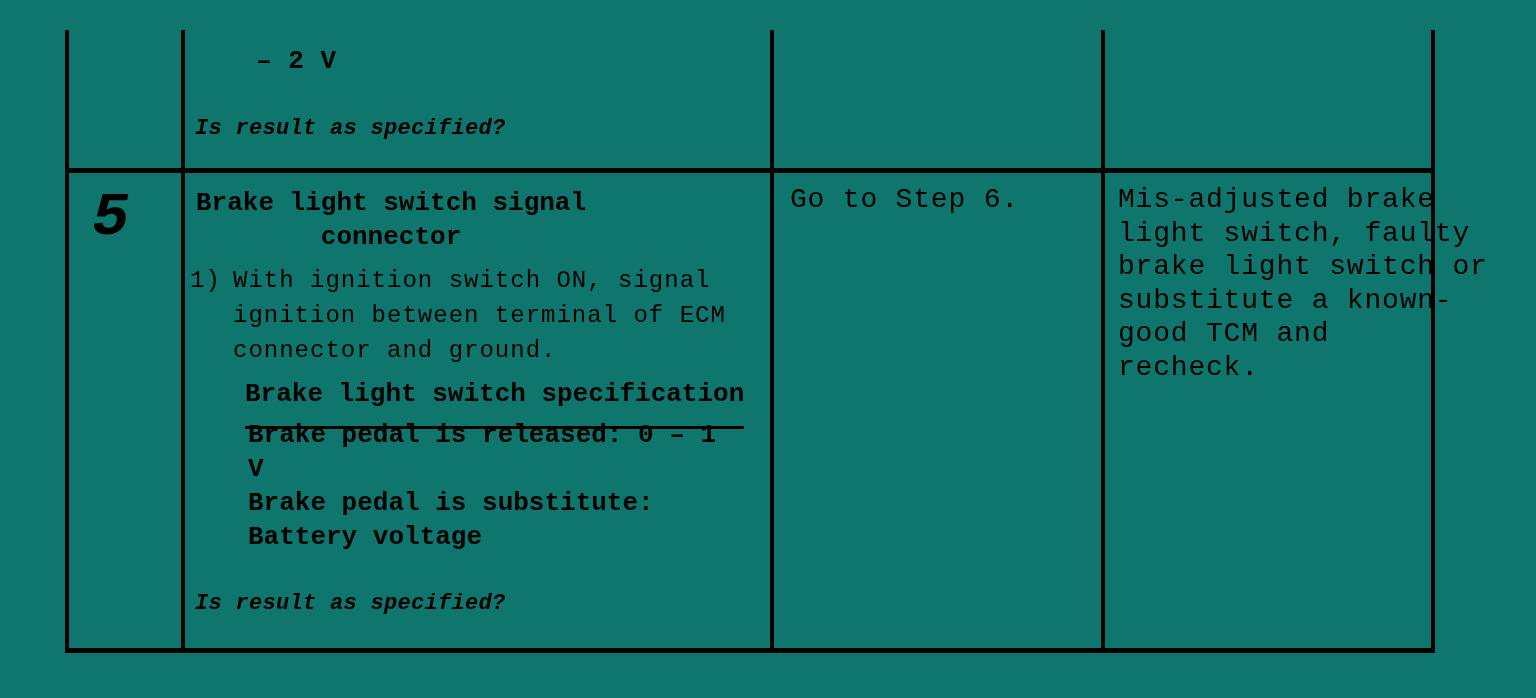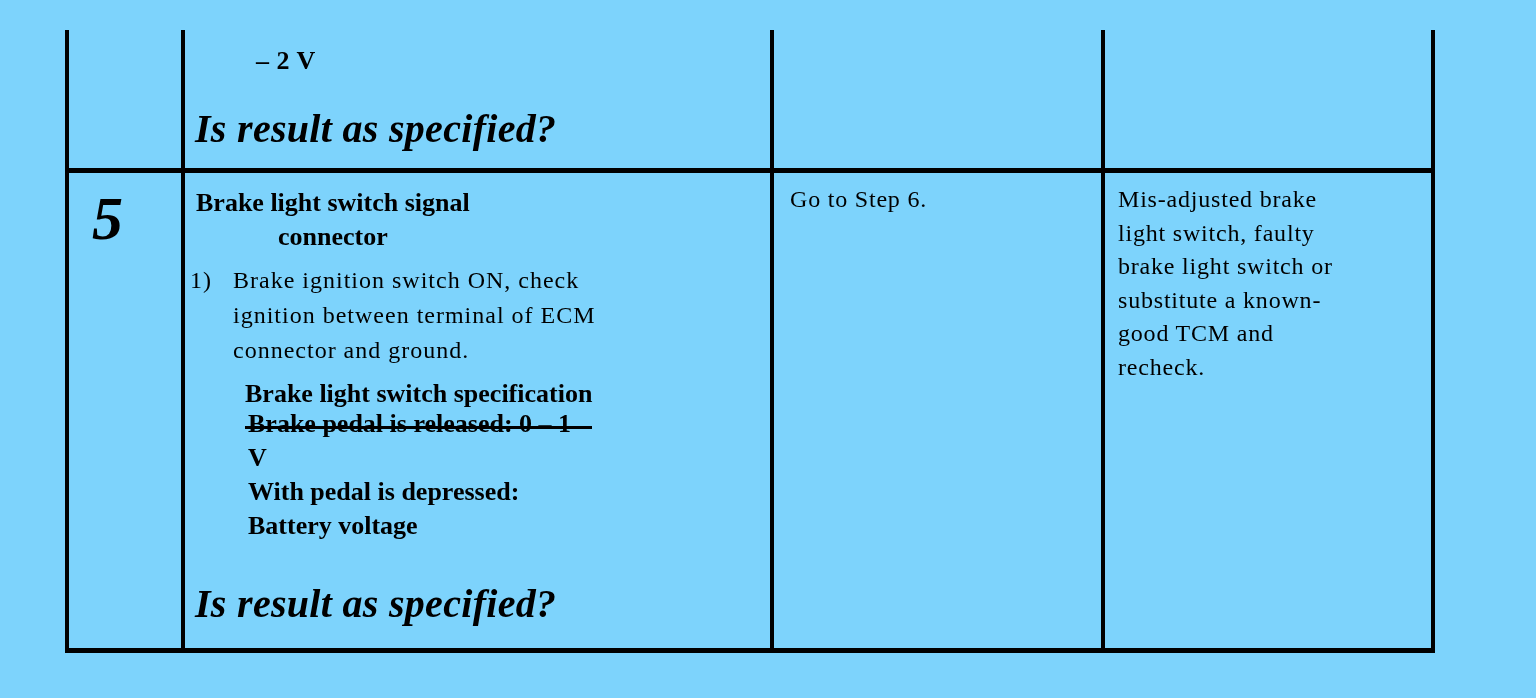--- a/index.html
+++ b/index.html
@@ -4,23 +4,23 @@
 <style>
   html, body {
     margin: 0;
     padding: 0;
     background: #ffffff;
   }
   #canvas {
     position: relative;
     width: 1536px;
     height: 698px;
-    background: #7dd3fc;
+    background: #0f766e;
     overflow: hidden;
-    font-family: Liberation Serif, serif;
+    font-family: Liberation Mono, monospace;
     color: #000000;
   }
   
   .vline {
     position: absolute;
     top: 30px;
     height: 623px;
     width: 4px;
     background: #000000;
   }
@@ -34,21 +34,21 @@
   
   .txt { position: absolute; }
   .line { white-space: nowrap; }
 
   .spec-cont {
     left: 256px; top: 44px;
     font-size: 26px; font-weight: bold;
     line-height: 34px; letter-spacing: 0.5px;
   }
   .question {
-    font-size: 40px; font-weight: bold; font-style: italic;
+    font-size: 22px; font-weight: bold; font-style: italic;
     line-height: 36px; letter-spacing: 0.3px;
     white-space: nowrap;
   }
   .q-row1 { left: 195px; top: 111px; }
   .q-row2 { left: 195px; top: 586px; }
 
   .step-num {
     left: 92px; top: 190px;
     font-size: 62px; font-weight: bold; font-style: italic;
     line-height: 56px;
@@ -68,26 +68,26 @@
     font-size: 24px; line-height: 35px; letter-spacing: 1px;
   }
   .spec-heading {
     left: 245px; top: 377px;
     font-size: 26px; font-weight: bold;
     line-height: 34px; white-space: nowrap;
     border-bottom: 3px solid #000000;
     padding-bottom: 15px;
   }
   .spec-values {
-    left: 248px; top: 407px;
+    left: 248px; top: 418px;
     font-size: 26px; font-weight: bold;
     line-height: 34px;
   }
   .result-cell {
-    font-size: 24px; line-height: 33.5px; letter-spacing: 0.8px;
+    font-size: 28px; line-height: 33.5px; letter-spacing: 0.8px;
   }
   .yes-cell { left: 790px; top: 183px; }
   .no-cell  { left: 1118px; top: 183px; }
 </style>
 </head>
 <body>
 
 <div id="canvas">
 
   <div class="vline" style="left:65px"></div>
@@ -105,31 +105,31 @@
 
   <div class="txt step-num">5</div>
 
   <div class="txt action-title">
       <div class="line">Brake light switch signal</div>
       <div class="line">connector</div>
     </div>
 
   <div class="txt list-marker">1)</div>
   <div class="txt list-text">
-      <div class="line">Brake ignition switch ON, check</div>
+      <div class="line">With ignition switch ON, signal</div>
       <div class="line">ignition between terminal of ECM</div>
       <div class="line">connector and ground.</div>
     </div>
 
   <div class="txt spec-heading">Brake light switch specification</div>
 
   <div class="txt spec-values">
       <div class="line">Brake pedal is released: 0 – 1</div>
       <div class="line">V</div>
-      <div class="line">With pedal is depressed:</div>
+      <div class="line">Brake pedal is substitute:</div>
       <div class="line">Battery voltage</div>
     </div>
 
   <div class="txt question q-row2">Is result as specified?</div>
 
   <div class="txt result-cell yes-cell">
       <div class="line">Go to Step 6.</div>
     </div>
 
   <div class="txt result-cell no-cell">

